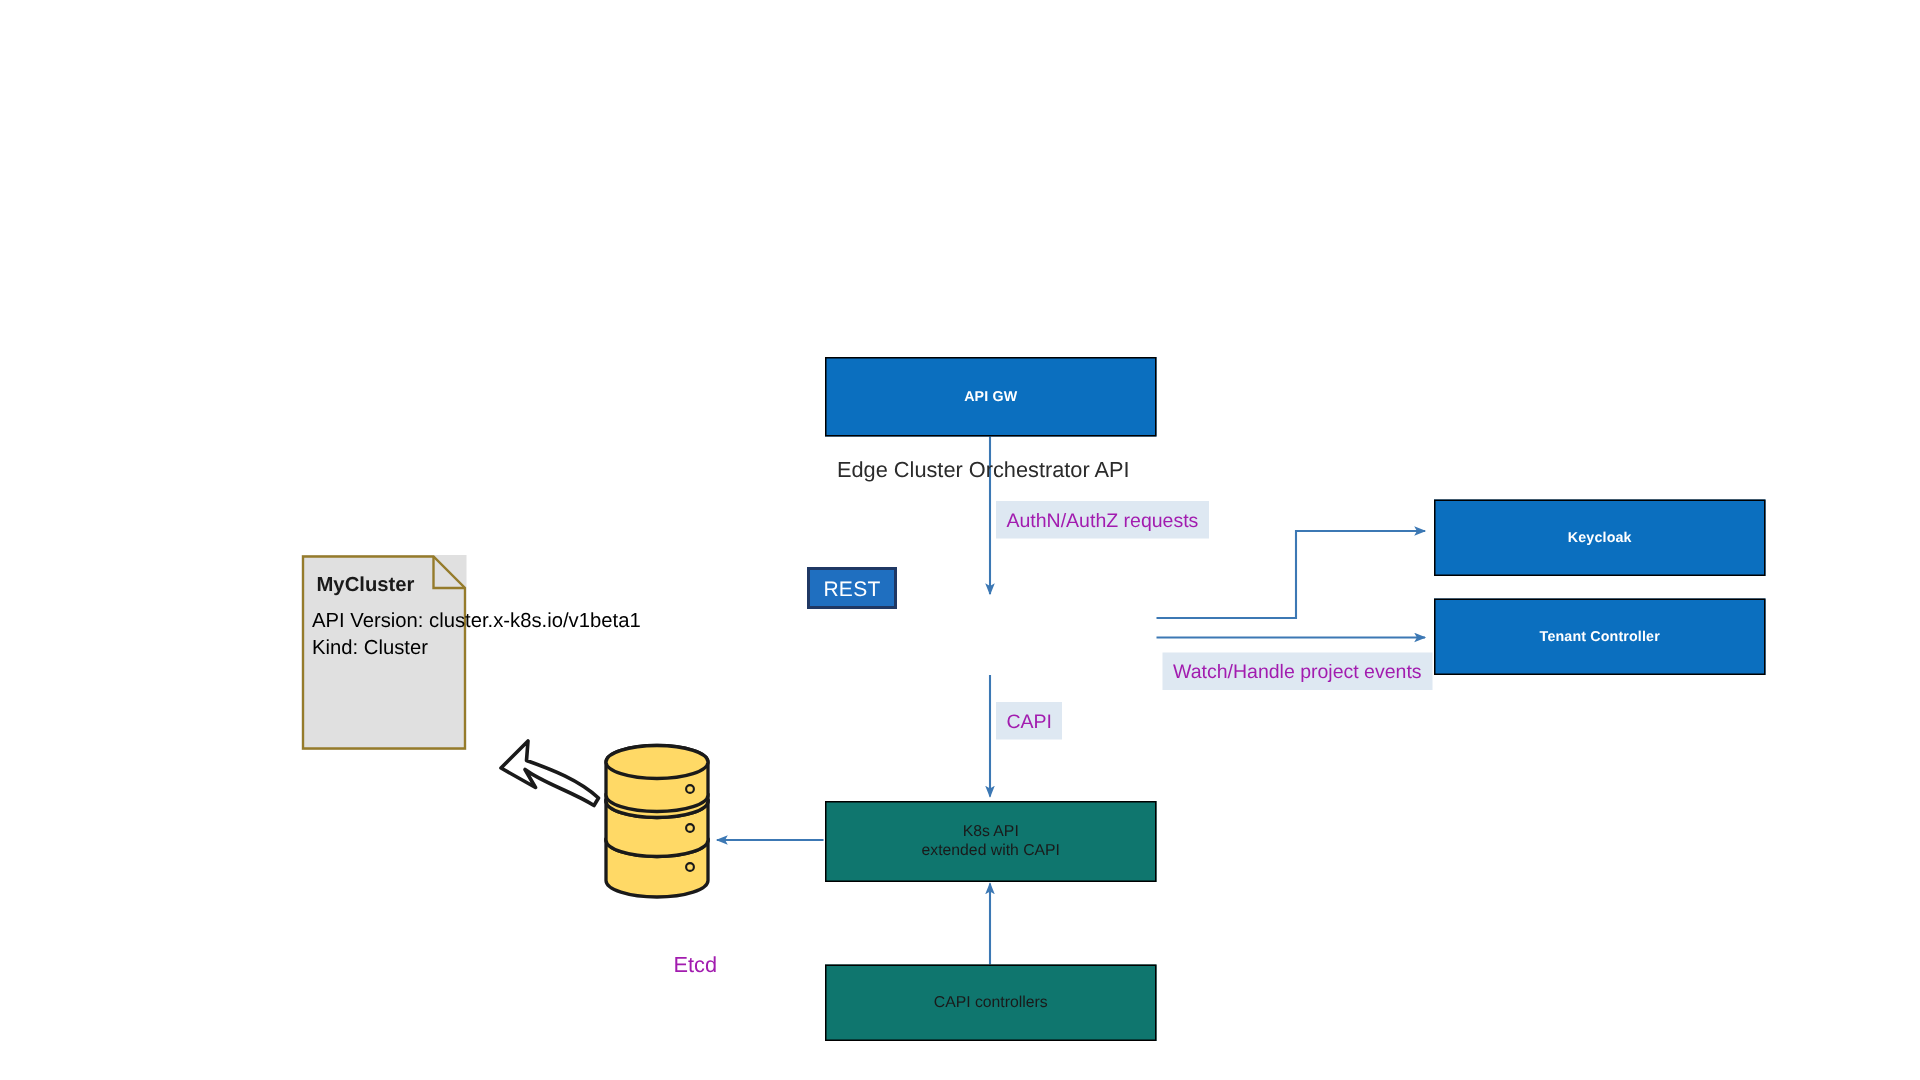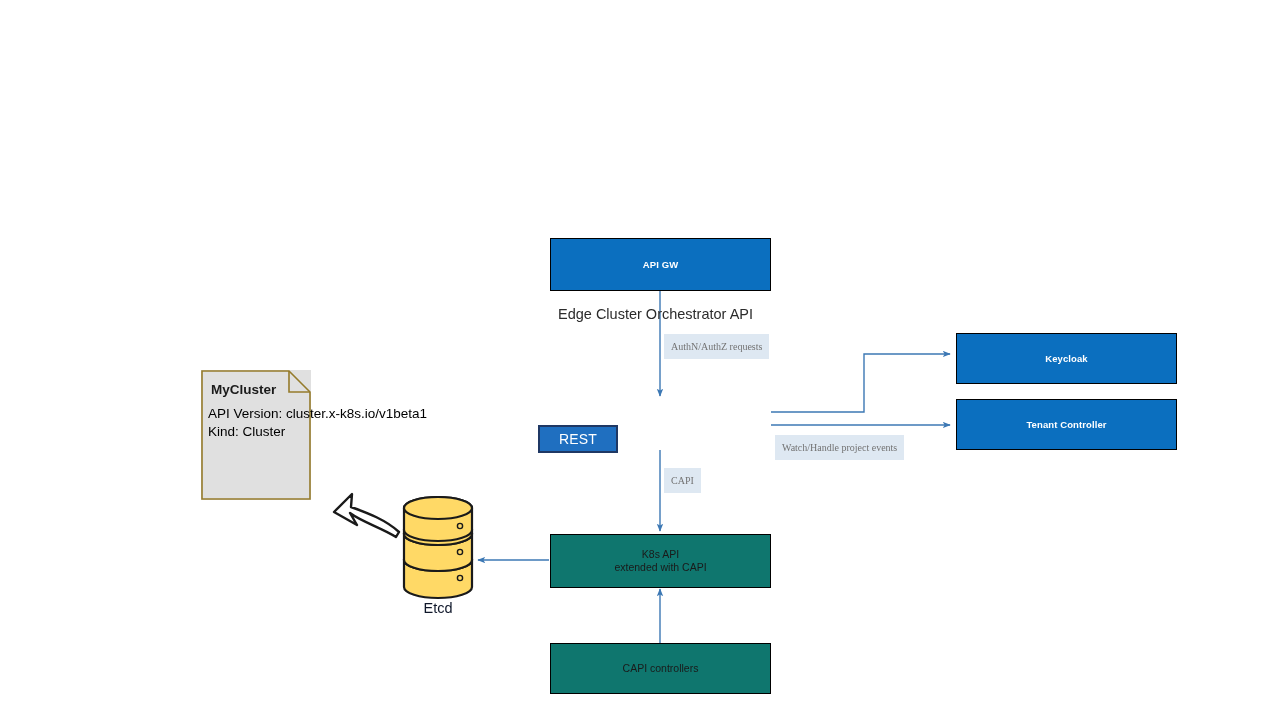--- a/index.html
+++ b/index.html
@@ -40,28 +40,27 @@
     background: #0f766e;
     border: 1px solid #000000;
     color: #1a1a1a;
     font-weight: normal;
     font-size: 10.5px;
   }
   .chip {
     position: absolute;
     box-sizing: border-box;
     background: #DEE8F2;
-    color: #737373;
-    font-size: 10px;
+    color: #a21caf;
+    font-size: 13px;
     line-height: 1;
     display: flex;
     align-items: center;
     padding: 0 7px;
     white-space: nowrap;
-    font-family: Liberation Serif, serif;
   }
   .plain-label {
     position: absolute;
     color: #2b2b2b;
     font-size: 14.5px;
     white-space: nowrap;
     line-height: 1;
   }
   .rest-badge {
     position: absolute;
@@ -103,23 +102,24 @@
     left: 0;
     top: 0;
     width: 1280px;
     height: 720px;
     overflow: visible;
     pointer-events: none;
   }
   .etcd-label {
     position: absolute;
     font-size: 14.5px;
-    color: #0f172a;
-    text-align: center;
-    line-height: 1;
+    color: #a21caf;
+    text-align: right;
+    line-height: 1;
+    margin-top: 36px;
   }
   .conn {
     stroke: #3C78B4;
     stroke-width: 1.4;
     fill: none;
   }
 </style>
 </head>
 <body>
 
@@ -198,21 +198,21 @@
     <span>K8s API</span>
     <span>extended with CAPI</span>
   </div>
 
   <div class="node node-yellow" style="left:550px; top:643px; width:221px; height:51px;">
     <span>CAPI controllers</span>
   </div>
 
   <div class="etcd-label" style="left:398px; top:601px; width:80px;">Etcd</div>
 
-  <div class="rest-badge" style="left:538px; top:378px; width:80px; height:28px;margin-top:47px;">REST</div>
+  <div class="rest-badge" style="left:538px; top:378px; width:60px; height:28px;">REST</div>
 
   <div class="plain-label" style="left:558px; top:307px;">Edge Cluster Orchestrator API</div>
 
   <div class="chip" style="left:664px; top:334px; height:25px;">AuthN/AuthZ requests</div>
 
 
   <div class="chip" style="left:775px; top:435px; height:25px;">Watch/Handle project events</div>
 
   <div class="chip" style="left:664px; top:468px; height:25px;">CAPI</div>
 

